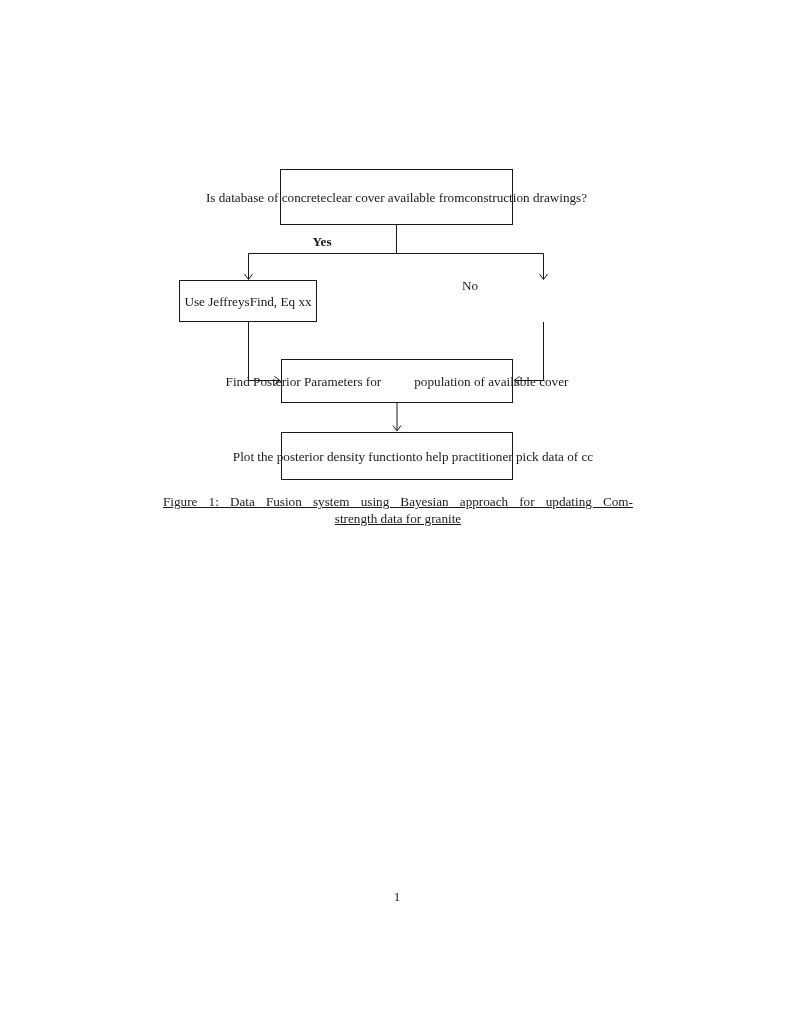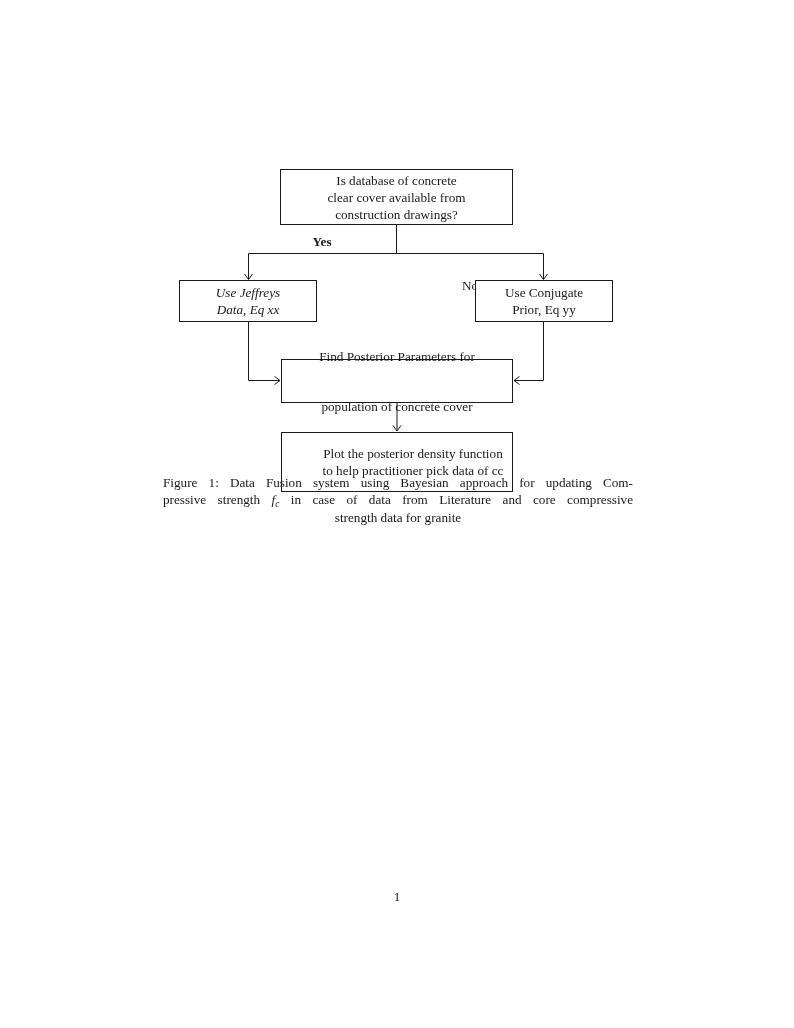--- a/index.html
+++ b/index.html
@@ -28,49 +28,50 @@
     stroke: #1a1a1a;
     stroke-width: 1;
     fill: none;
   }
   .fc-box {
     position: absolute;
     box-sizing: border-box;
     border: 1px solid #1a1a1a;
     background: #ffffff;
     display: flex;
-    flex-direction: column;
+    flex-direction: row;
     align-items: center;
     justify-content: center;
     text-align: center;
     font-size: 13.2px;
     line-height: 17px;
     white-space: nowrap;
   }
   .box-decision  { left: 280px; top: 169px; width: 233px; height: 56px; }
-  .box-jeffreys  { left: 179px; top: 280px; width: 138px; height: 42px; font-style: italic; }
+  .box-jeffreys  { left: 179px; top: 280px; width: 138px; height: 42px; }
   .box-conjugate { left: 475px; top: 280px; width: 138px; height: 42px; }
   .box-posterior { left: 281px; top: 359px; width: 232px; height: 44px; gap: 33px; }
-  .box-plot      { left: 281px; top: 432px; width: 232px; height: 60px; padding-left: 32px; }
+  .box-plot      { left: 281px; top: 432px; width: 232px; height: 48px; padding-left: 32px; }
   .edge-label {
     position: absolute;
     width: 50px;
     text-align: center;
     font-size: 13.2px;
     line-height: 15px;
   }
   .edge-label-yes { left: 297px; top: 234px; font-weight: bold; }
   .edge-label-no  { left: 445px; top: 234px; margin-top: 44px; }
   .caption {
     position: absolute;
     left: 163px;
-    top: 474px;
+    top: 493px;
     width: 470px;
     font-size: 13.2px;
     line-height: 17.4px;
+    text-decoration: underline;
   }
   .cap-line { display: block; text-align: center; }
   .cap-just {
     text-align: justify;
     text-align-last: justify;
   }
   .math-var { font-style: italic; }
   .math-sub {
     font-style: italic;
     font-size: 0.72em;
@@ -110,39 +111,34 @@
     <div>Is database of concrete</div>
     <div>clear cover available from</div>
     <div>construction drawings?</div>
   </div>
 
   <div class="edge-label edge-label-yes">Yes</div>
   <div class="edge-label edge-label-no">No</div>
 
   <div class="fc-box box-jeffreys">
     <div>Use Jeffreys</div>
-    <div>Data, Eq xx</div>
+    <div>Find, Eq xx</div>
   </div>
 
-  <div class="fc-box box-conjugate">
-    <div>Use Conjugate</div>
-    <div>Prior, Eq yy</div>
-  </div>
 
   <div class="fc-box box-posterior">
     <div>Find Posterior Parameters for</div>
-    <div>population of concrete cover</div>
+    <div>population of available cover</div>
   </div>
 
   <div class="fc-box box-plot">
     <div>Plot the posterior density function</div>
     <div>to help practitioner pick data of cc</div>
   </div>
 
   <div class="caption">
     <span class="cap-line cap-just">Figure 1: Data Fusion system using Bayesian approach for updating Com-</span>
-    <span class="cap-line cap-just"><span>pressive strength </span><span><span class="math-var">f</span><span class="math-sub">c</span></span><span> in case of data from Literature and core compressive</span></span>
     <span class="cap-line">strength data for granite</span>
   </div>
 
   <div class="page-number">1</div>
 
 </div>
 
 </body></html>

